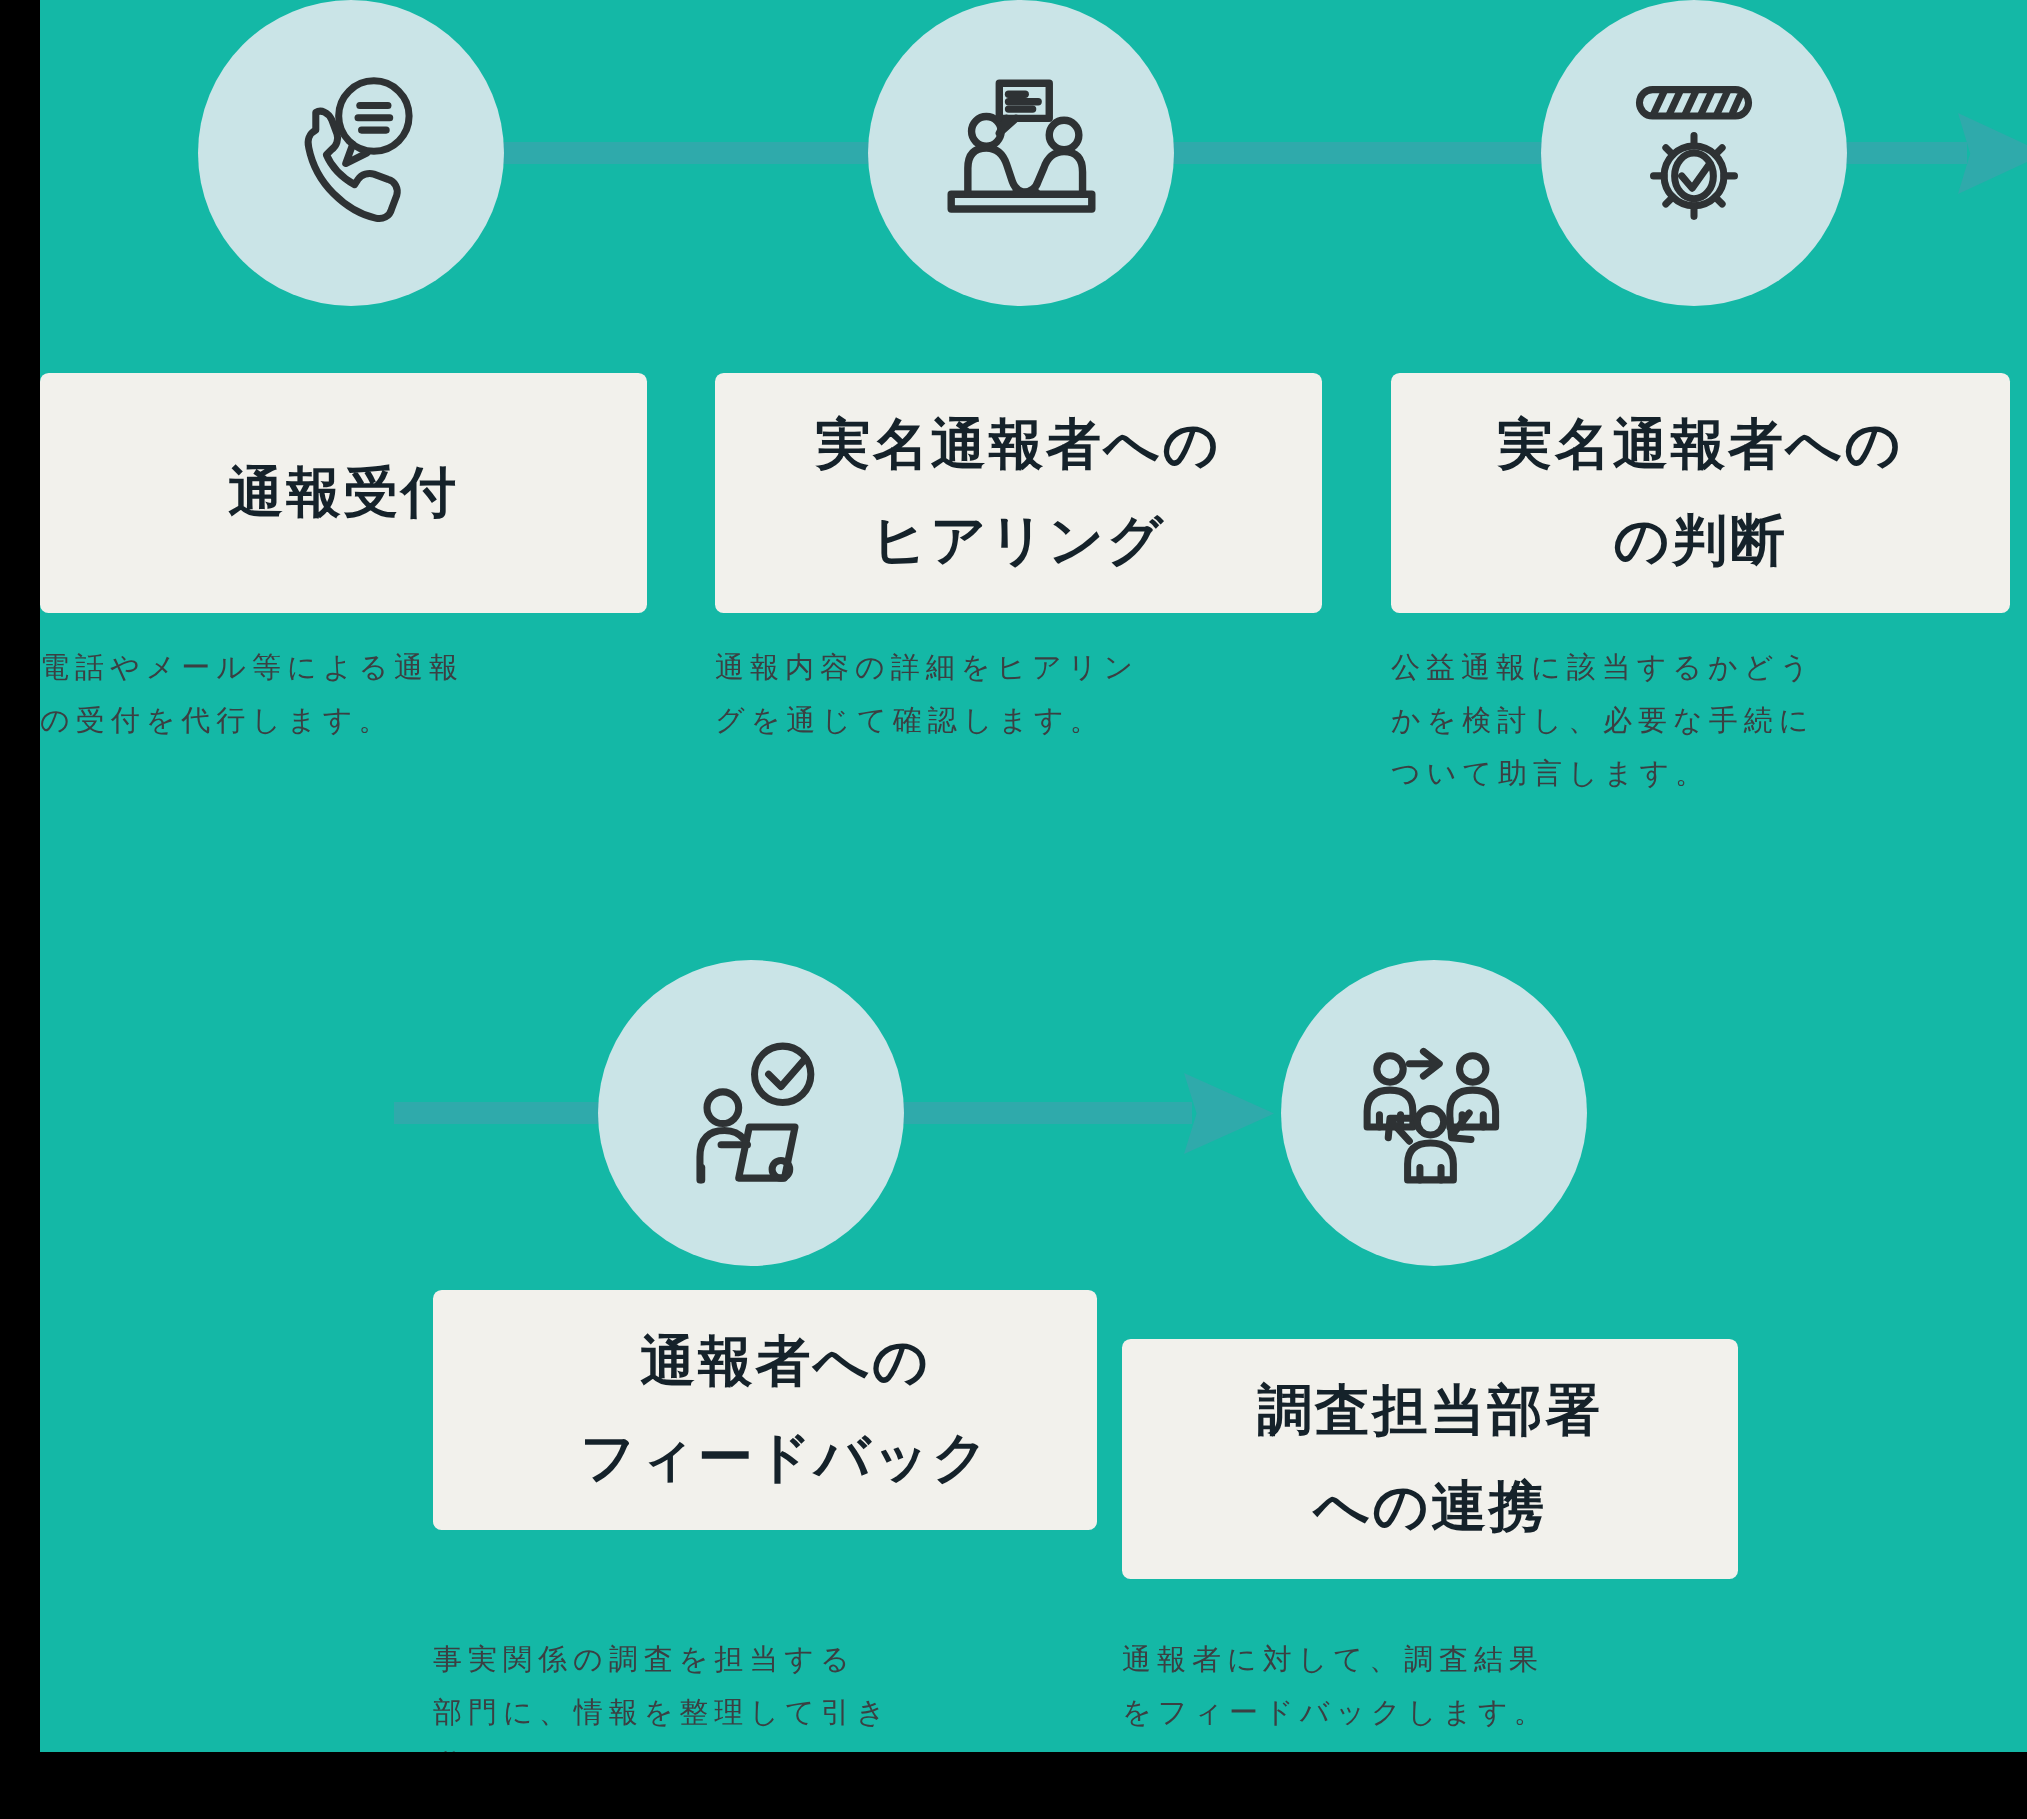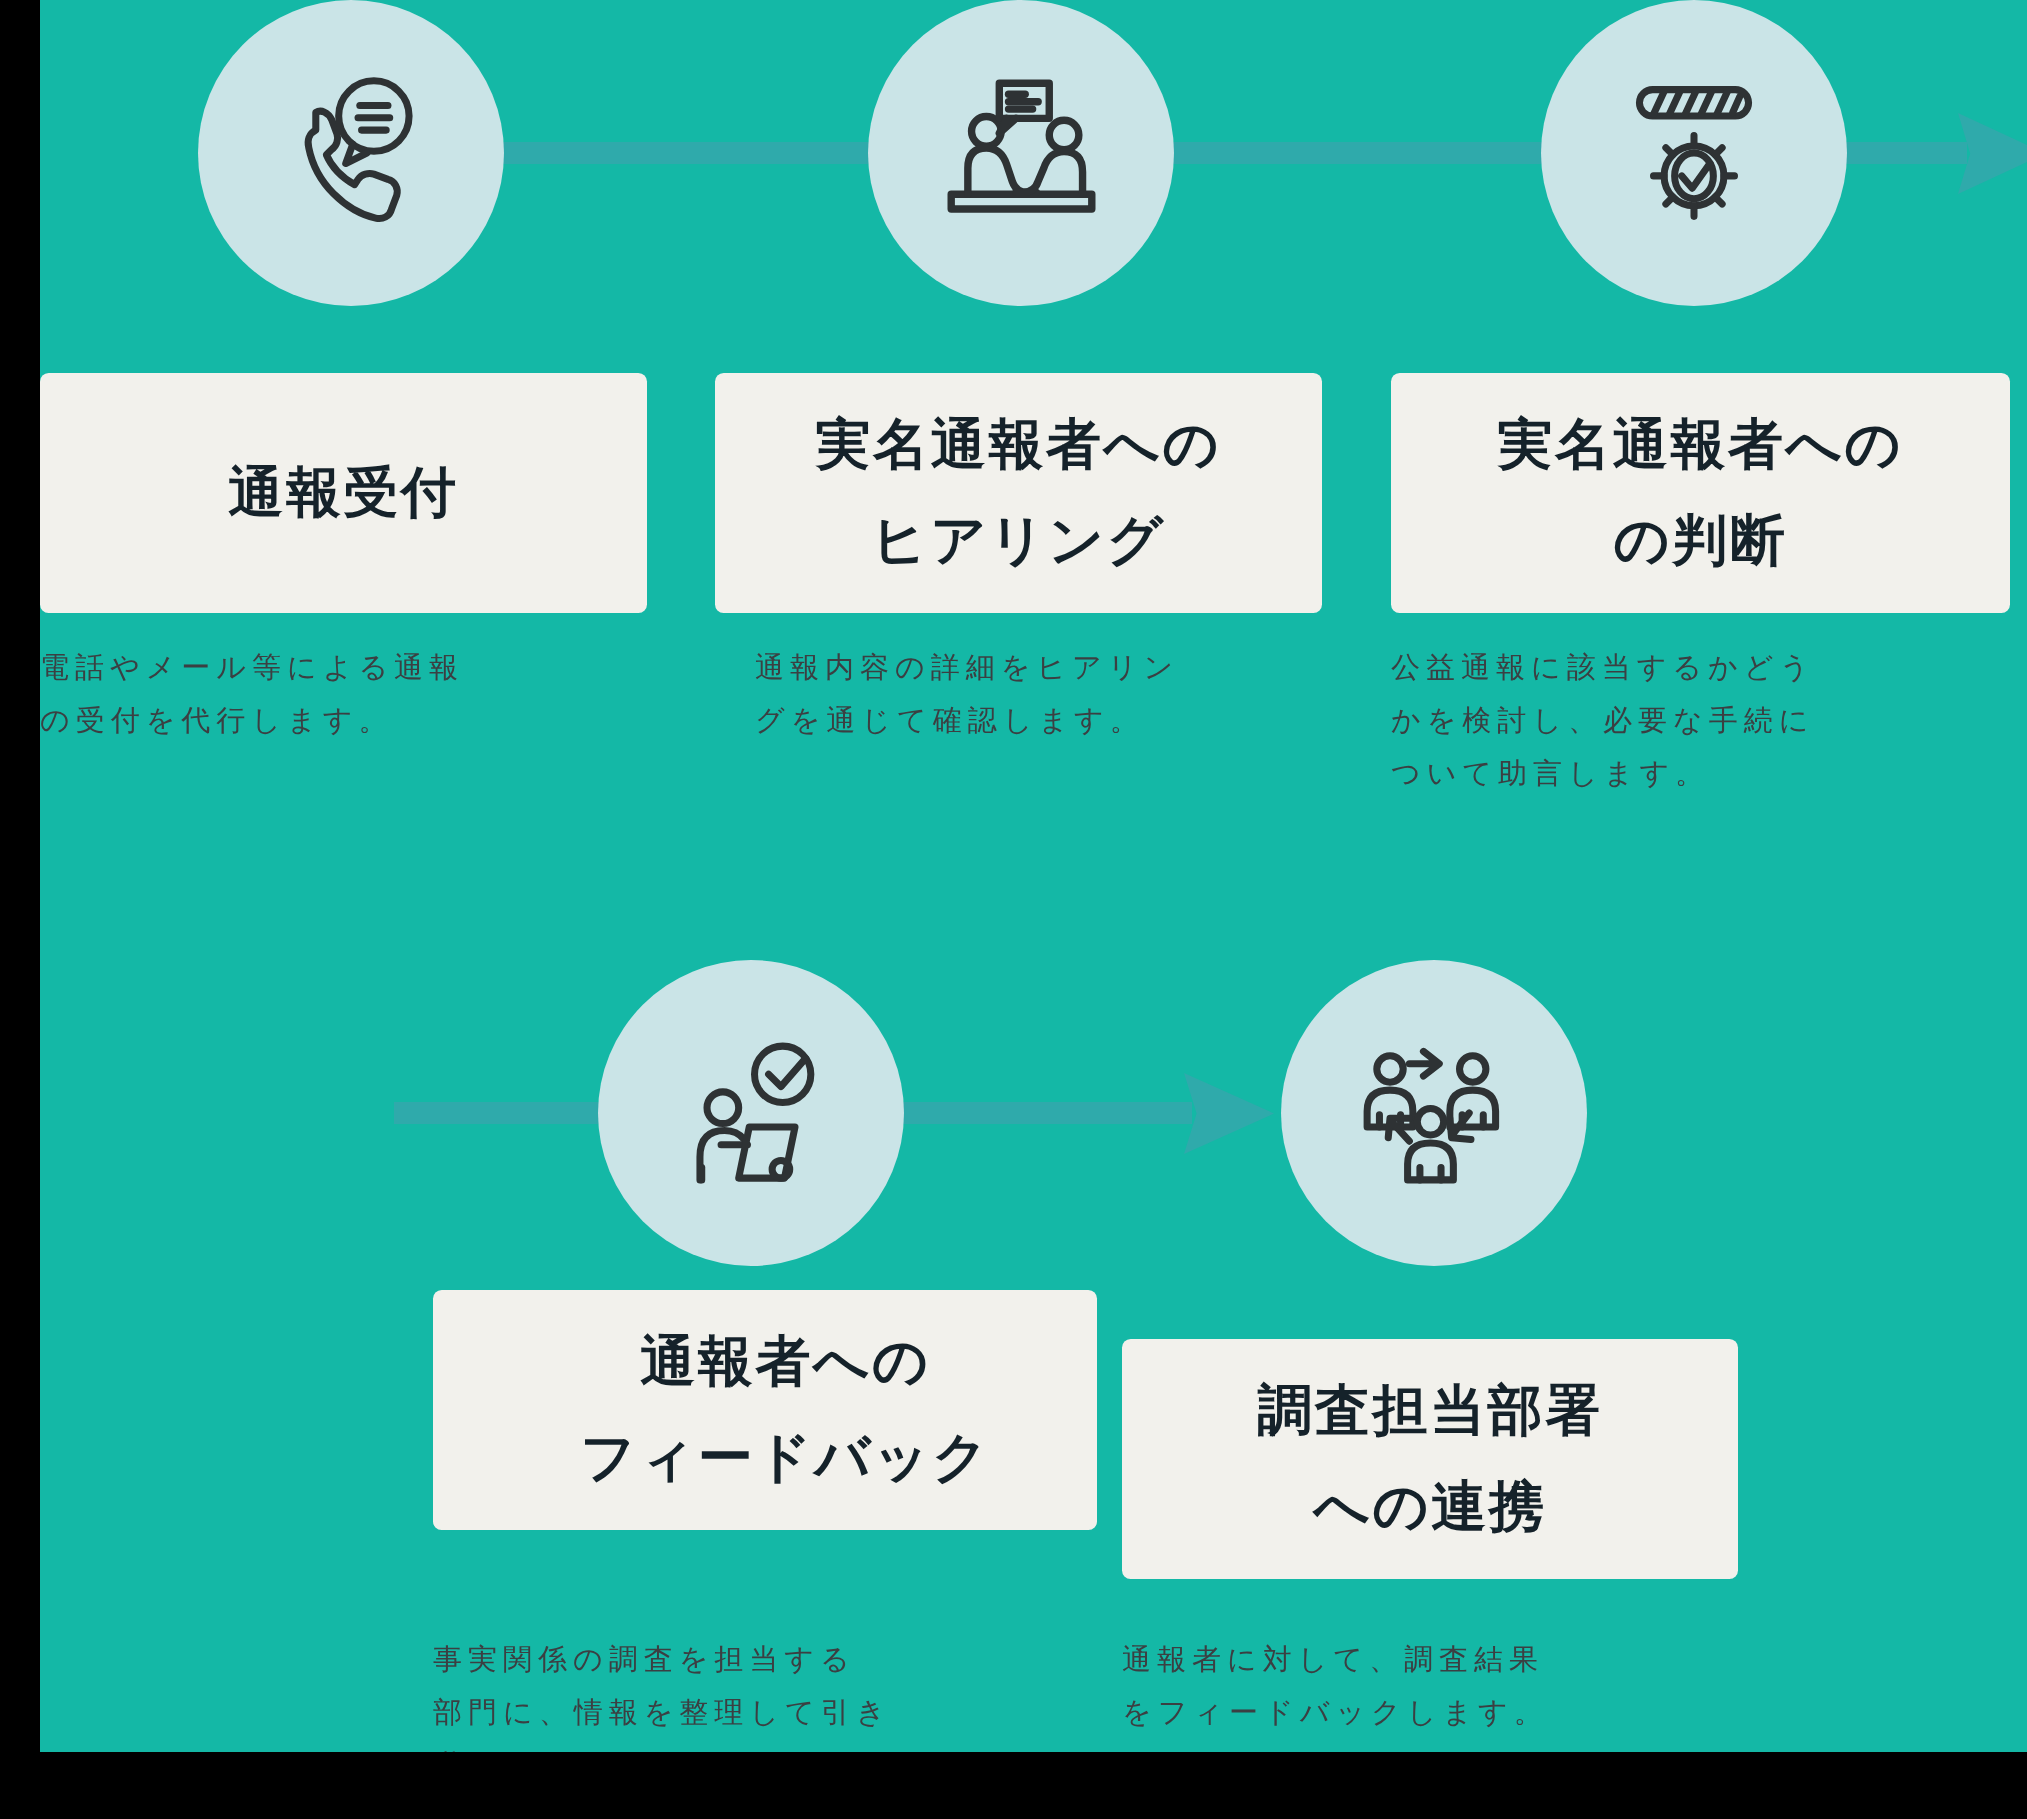--- a/index.html
+++ b/index.html
@@ -144,21 +144,21 @@
     <span class="title">通報者への
 フィードバック</span>
   </div>
   <div class="titlebox" style="left:1082px;top:1339px;width:616px;">
     <span class="title">調査担当部署
 への連携</span>
   </div>
 
   <div class="desc" style="left:0px;top:641px;width:637px;">電話やメール等による通報
 の受付を代行します。</div>
-  <div class="desc" style="left:715px;top:641px;width:637px;font-family:Liberation Serif, serif;">通報内容の詳細をヒアリン
+  <div class="desc" style="left:675px;top:641px;width:637px;font-family:Liberation Serif, serif;">通報内容の詳細をヒアリン
 グを通じて確認します。</div>
   <div class="desc" style="left:1351px;top:641px;width:671px;">公益通報に該当するかどう
 かを検討し、必要な手続に
 ついて助言します。</div>
   <div class="desc" style="left:393px;top:1633px;width:654px;">事実関係の調査を担当する
 部門に、情報を整理して引き
 継ぎます。</div>
   <div class="desc" style="left:1082px;top:1633px;width:654px;">通報者に対して、調査結果
 をフィードバックします。</div>
 

